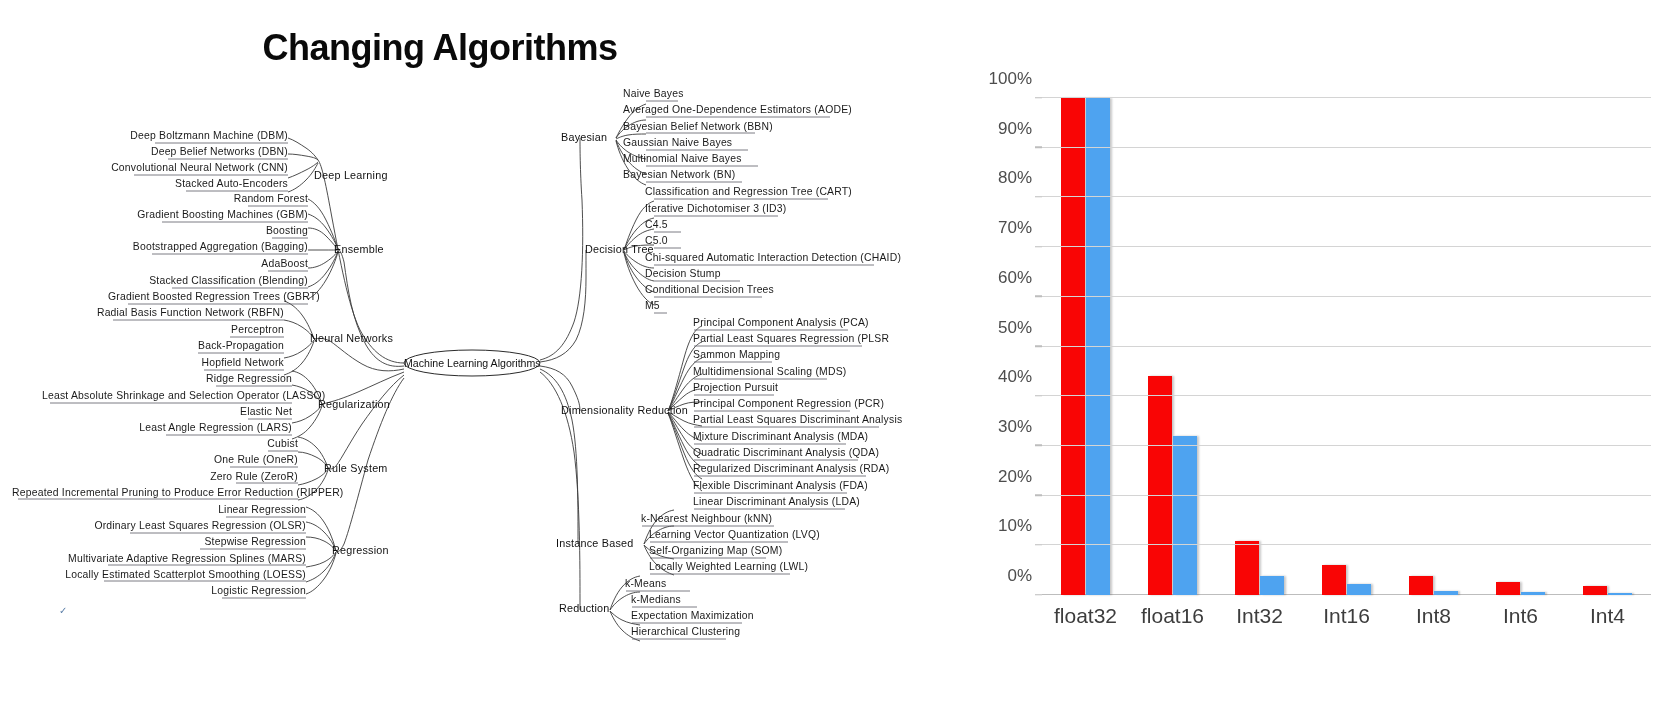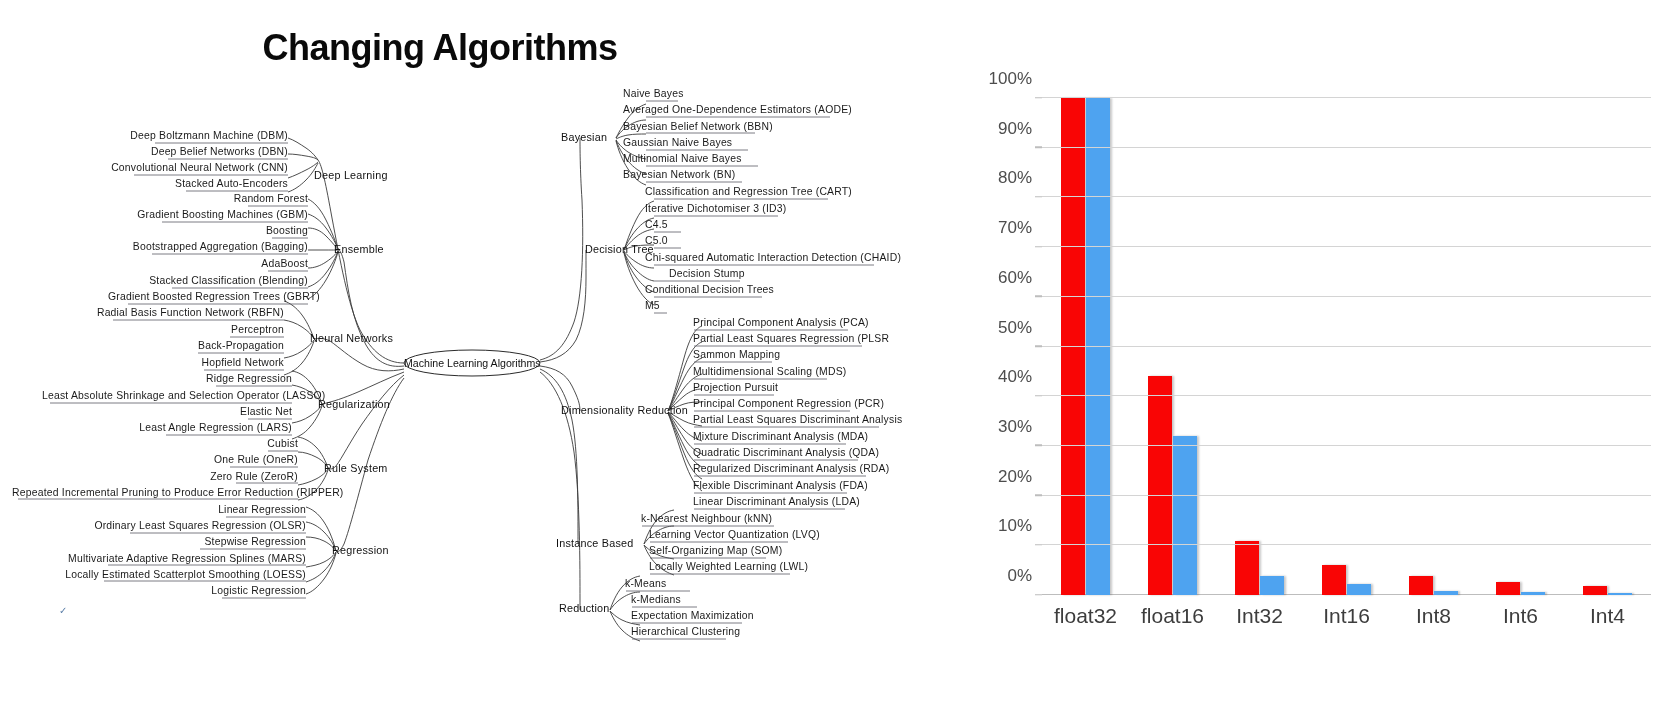--- a/index.html
+++ b/index.html
@@ -374,21 +374,21 @@
       <div class="mm-label mm-leaf r" style="left:623px; top:121px;">Bayesian Belief Network (BBN)</div>
       <div class="mm-label mm-leaf r" style="left:623px; top:137px;">Gaussian Naive Bayes</div>
       <div class="mm-label mm-leaf r" style="left:623px; top:153px;">Multinomial Naive Bayes</div>
       <div class="mm-label mm-leaf r" style="left:623px; top:169px;">Bayesian Network (BN)</div>
 
       <div class="mm-label mm-leaf r" style="left:645px; top:186px;">Classification and Regression Tree (CART)</div>
       <div class="mm-label mm-leaf r" style="left:645px; top:203px;">Iterative Dichotomiser 3 (ID3)</div>
       <div class="mm-label mm-leaf r" style="left:645px; top:219px;">C4.5</div>
       <div class="mm-label mm-leaf r" style="left:645px; top:235px;">C5.0</div>
       <div class="mm-label mm-leaf r" style="left:645px; top:252px;">Chi-squared Automatic Interaction Detection (CHAID)</div>
-      <div class="mm-label mm-leaf r" style="left:645px; top:268px;margin-left:24px;">Decision Stump</div>
+      <div class="mm-label mm-leaf r" style="left:645px; top:268px;">Decision Stump</div>
       <div class="mm-label mm-leaf r" style="left:645px; top:284px;">Conditional Decision Trees</div>
       <div class="mm-label mm-leaf r" style="left:645px; top:300px;">M5</div>
 
       <div class="mm-label mm-leaf r" style="left:693px; top:317px;">Principal Component Analysis (PCA)</div>
       <div class="mm-label mm-leaf r" style="left:693px; top:333px;">Partial Least Squares Regression (PLSR</div>
       <div class="mm-label mm-leaf r" style="left:693px; top:349px;">Sammon Mapping</div>
       <div class="mm-label mm-leaf r" style="left:693px; top:366px;">Multidimensional Scaling (MDS)</div>
       <div class="mm-label mm-leaf r" style="left:693px; top:382px;">Projection Pursuit</div>
       <div class="mm-label mm-leaf r" style="left:693px; top:398px;">Principal Component Regression (PCR)</div>
       <div class="mm-label mm-leaf r" style="left:693px; top:414px;">Partial Least Squares Discriminant Analysis</div>

